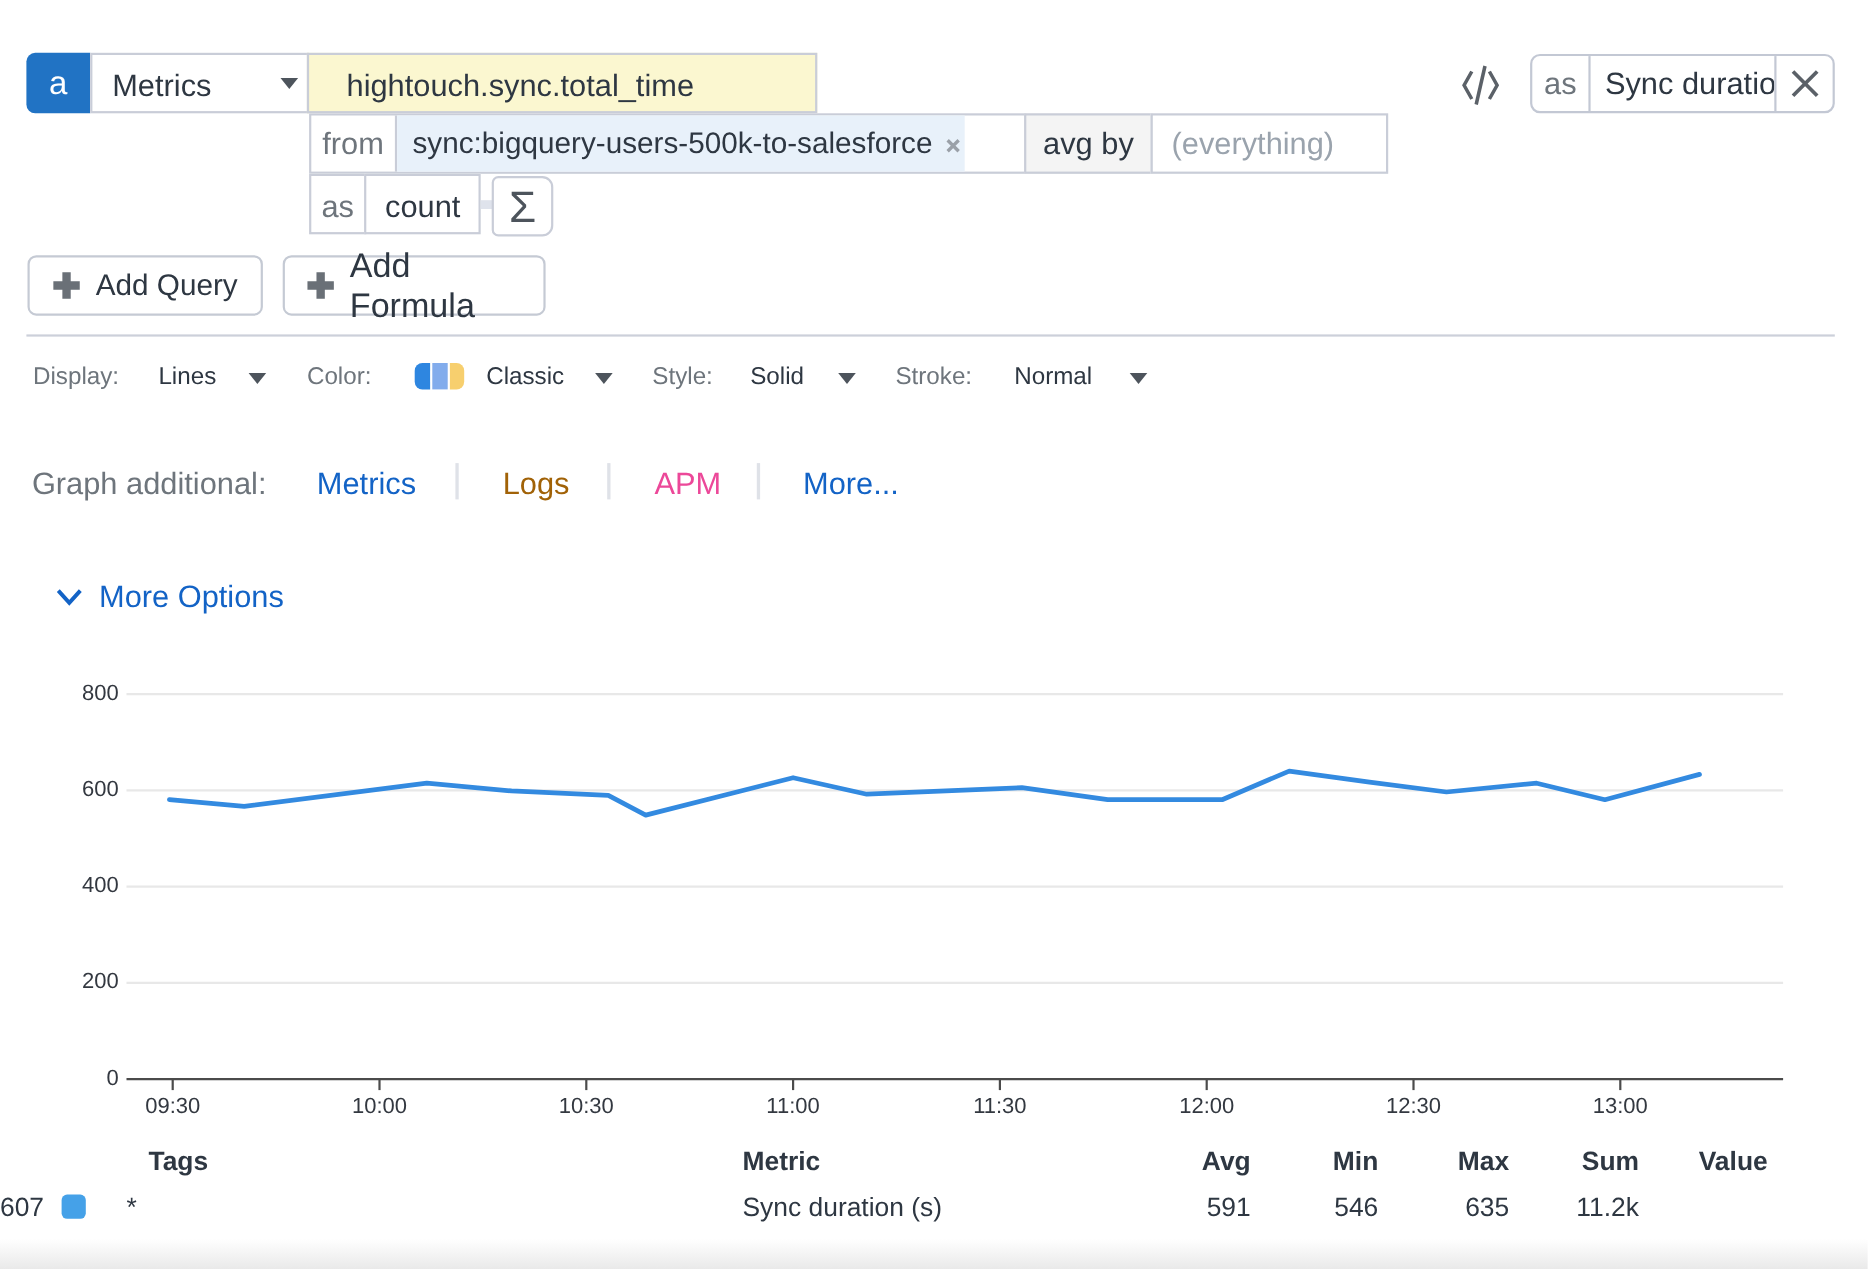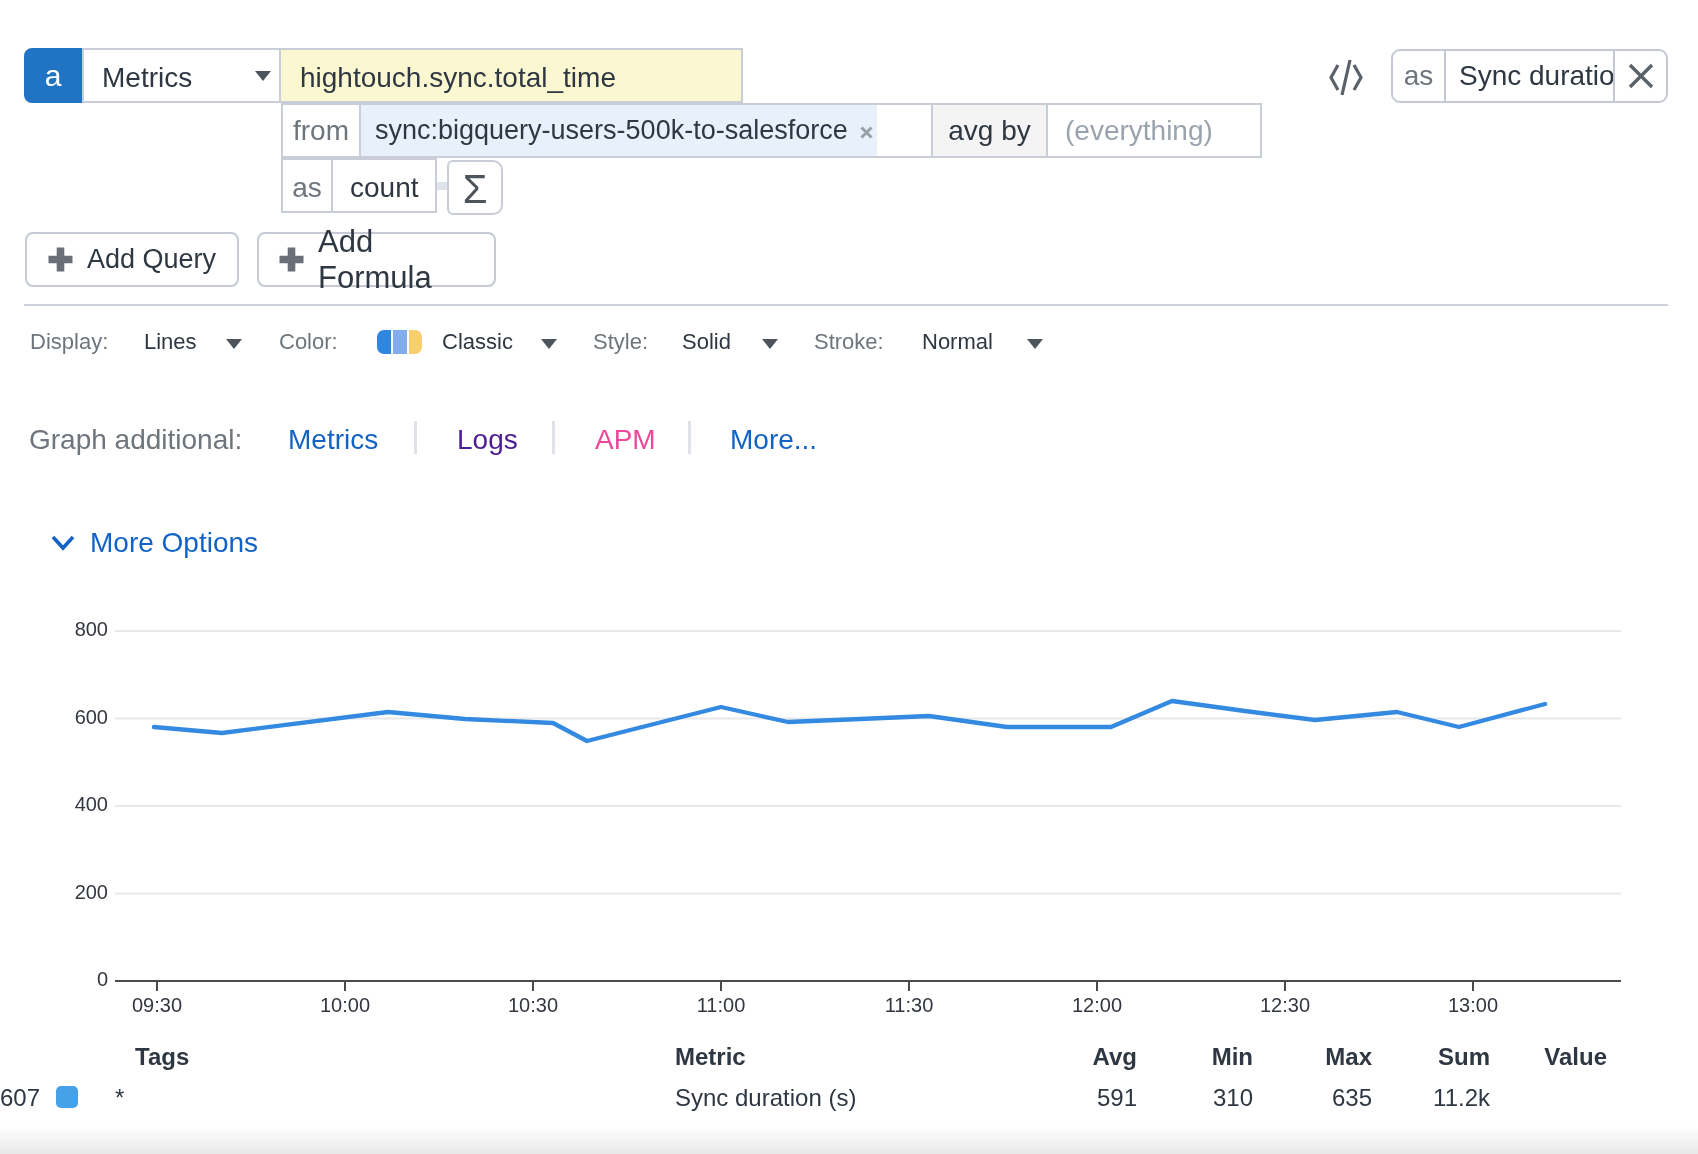--- a/index.html
+++ b/index.html
@@ -17,21 +17,21 @@
 <div id="page">
 
   <div class="abs" style="left:24px; top:48px; width:58px; height:55px; background:#2173c4; border-radius:8px 0 0 8px; display:flex; align-items:center; justify-content:center;">
     <span style="color:#fff; font-size:30px;">a</span>
   </div>
   <div class="box" style="left:82px; top:48px; width:199px; height:55px;">
     <span class="dk" style="margin-left:18px;">Metrics</span>
     <div class="caret" style="left:171px; top:21px;"></div>
   </div>
   <div class="box" style="left:279px; top:48px; width:464px; height:55px; background:#fbf7d0;">
-    <span class="dk" style="margin-left:19px;">hightouch.sync.total_time</span>
+    <span class="dk" style="margin-left:34px;">hightouch.sync.total_time</span>
   </div>
 
   <svg class="abs" style="left:1329px; top:58px;" width="34" height="40" viewBox="0 0 34 40">
     <path d="M 9 7 L 2 19.5 L 9 32" fill="none" stroke="#5b6168" stroke-width="3.2"></path>
     <path d="M 25 7 L 32 19.5 L 25 32" fill="none" stroke="#5b6168" stroke-width="3.2"></path>
     <path d="M 21 2 L 13 37" fill="none" stroke="#5b6168" stroke-width="3.2"></path>
   </svg>
 
   <div class="abs" style="left:1391px; top:49px; width:277px; height:54px; border:2px solid #c3c8d4; border-radius:9px; background:#fff; overflow:hidden;">
     <div class="abs" style="left:0; top:0; width:53px; height:50px; border-right:2px solid #c3c8d4; display:flex; align-items:center; justify-content:center;">
@@ -107,21 +107,21 @@
     <div class="caret" style="left:762px; top:11px;"></div>
     <span class="abs gray" style="left:814px;">Stroke:</span>
     <span class="abs dk" style="left:922px;">Normal</span>
     <div class="caret" style="left:1027px; top:11px;"></div>
   </div>
 
   <div class="abs" style="left:0; top:425px; width:1698px; height:30px; font-size:28px; line-height:30px;">
     <span class="abs gray" style="left:29px;">Graph additional:</span>
     <span class="abs" style="left:288px; color:#1363c6;">Metrics</span>
     <div class="abs" style="left:414px; top:-4px; width:3px; height:33px; background:#dfe2e8;"></div>
-    <span class="abs" style="left:457px; color:#4c1d95;">Logs</span>
+    <span class="abs" style="left:457px; color:#a16207;">Logs</span>
     <div class="abs" style="left:552px; top:-4px; width:3px; height:33px; background:#dfe2e8;"></div>
     <span class="abs" style="left:595px; color:#ec4899;">APM</span>
     <div class="abs" style="left:688px; top:-4px; width:3px; height:33px; background:#dfe2e8;"></div>
     <span class="abs" style="left:730px; color:#1363c6;">More...</span>
   </div>
 
   <svg class="abs" style="left:51px; top:534px;" width="24" height="18" viewBox="0 0 24 18">
     <path d="M 2 3 L 12 14 L 22 3" fill="none" stroke="#1363c6" stroke-width="3.6"></path>
   </svg>
   <span class="abs" style="left:90px; top:528px; font-size:28px; line-height:30px; color:#1363c6;">More Options</span>
@@ -174,20 +174,20 @@
     <span class="abs" style="left:0; width:1253px; text-align:right;">Min</span>
     <span class="abs" style="left:0; width:1372px; text-align:right;">Max</span>
     <span class="abs" style="left:0; width:1490px; text-align:right;">Sum</span>
     <span class="abs" style="left:0; width:1607px; text-align:right;">Value</span>
   </div>
   <div class="abs" style="left:0; top:1084px; width:1698px; height:30px; font-size:24px; line-height:28px; color:#2e3742;">
     <div class="abs" style="left:56px; top:2px; width:22px; height:22px; border-radius:5px; background:#45a1e8;"></div>
     <span class="abs" style="left:115px;">*</span>
     <span class="abs" style="left:675px;">Sync duration (s)</span>
     <span class="abs" style="left:0; width:1137px; text-align:right;">591</span>
-    <span class="abs" style="left:0; width:1253px; text-align:right;">310</span>
+    <span class="abs" style="left:0; width:1253px; text-align:right;">546</span>
     <span class="abs" style="left:0; width:1372px; text-align:right;">635</span>
     <span class="abs" style="left:0; width:1490px; text-align:right;">11.2k</span>
     <span class="abs" style="left:0; width:1607px; ">607</span>
   </div>
   <div class="abs" style="left:0; top:1126px; width:1698px; height:28px; background:linear-gradient(#ffffff, #e9e9e9);"></div>
 
 </div>
 
 </body></html>

